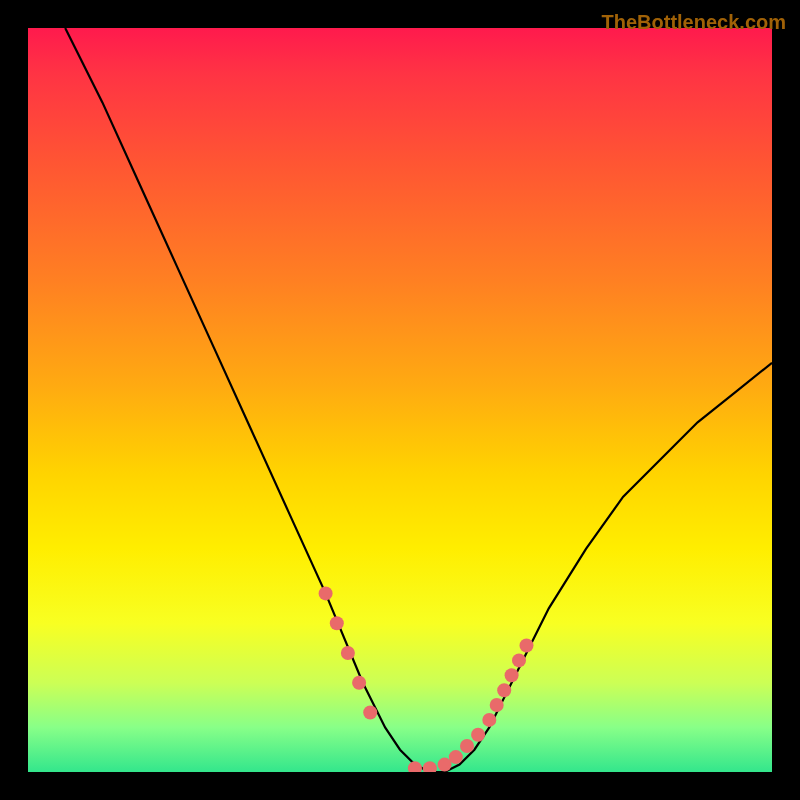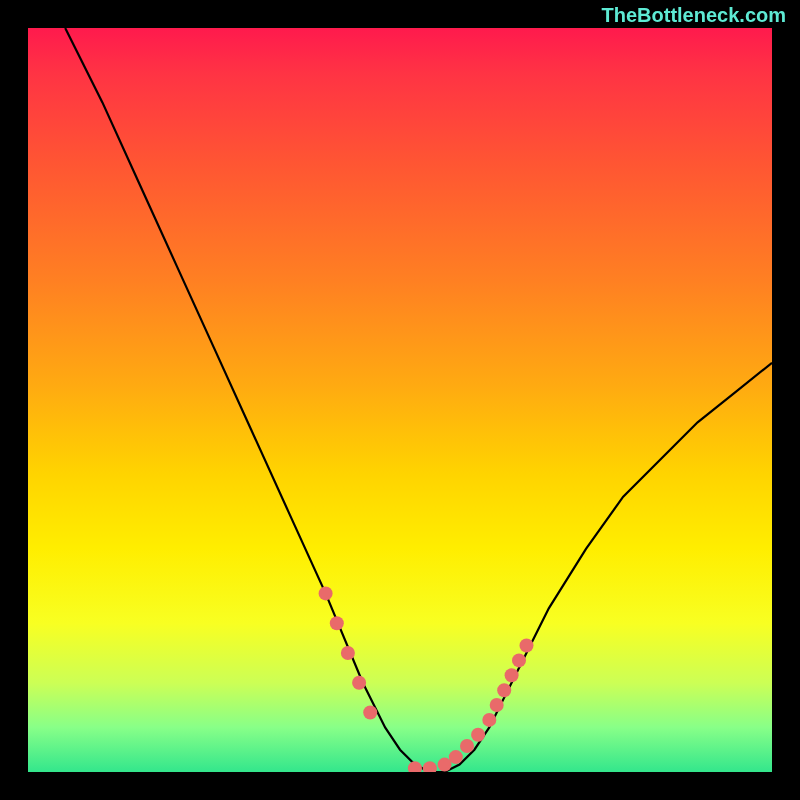--- a/index.html
+++ b/index.html
@@ -5,23 +5,23 @@
   * { margin: 0; padding: 0; box-sizing: border-box; }
   body {
     width: 800px;
     height: 800px;
     background: #000;
     position: relative;
     font-family: Arial, sans-serif;
   }
   .watermark {
     position: absolute;
-    top: 4px;
+    top: 11px;
     right: 14px;
-    color: #5eead4;
+    color: #a16207;
     font-size: 20px;
     font-weight: bold;
     z-index: 10;
   }
   .plot-area {
     position: absolute;
     left: 28px;
     top: 28px;
     width: 744px;
     height: 744px;

